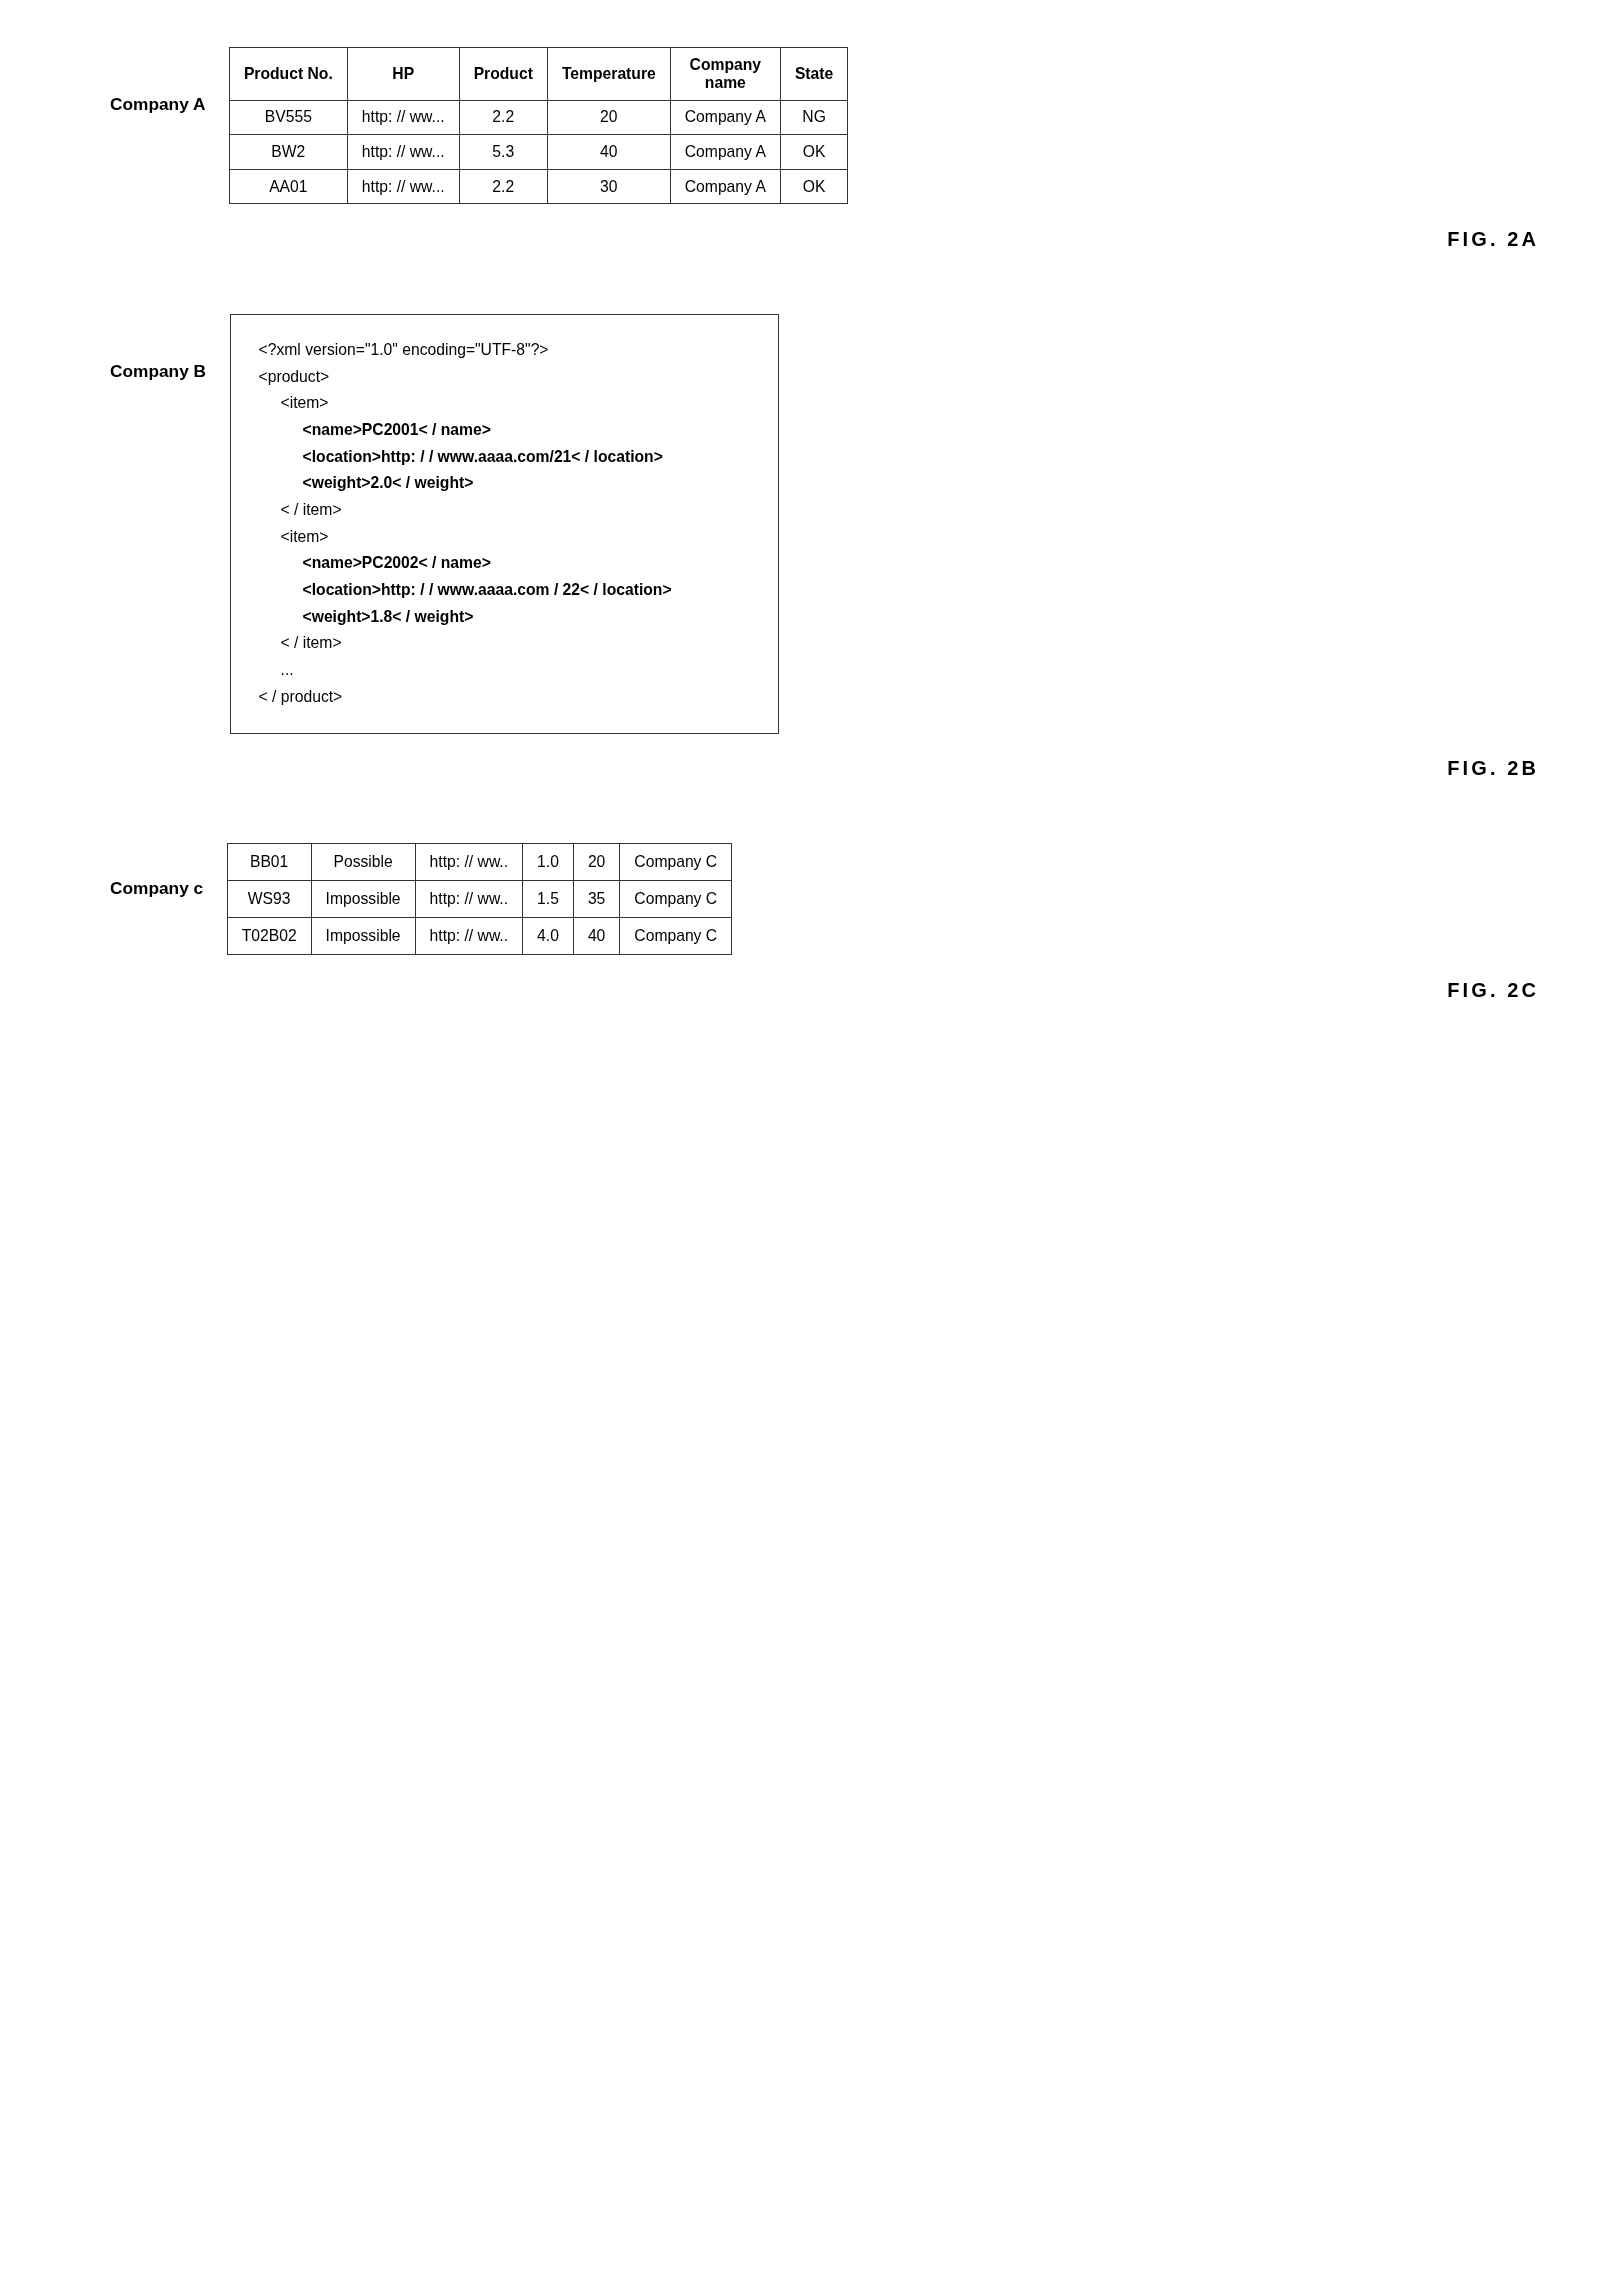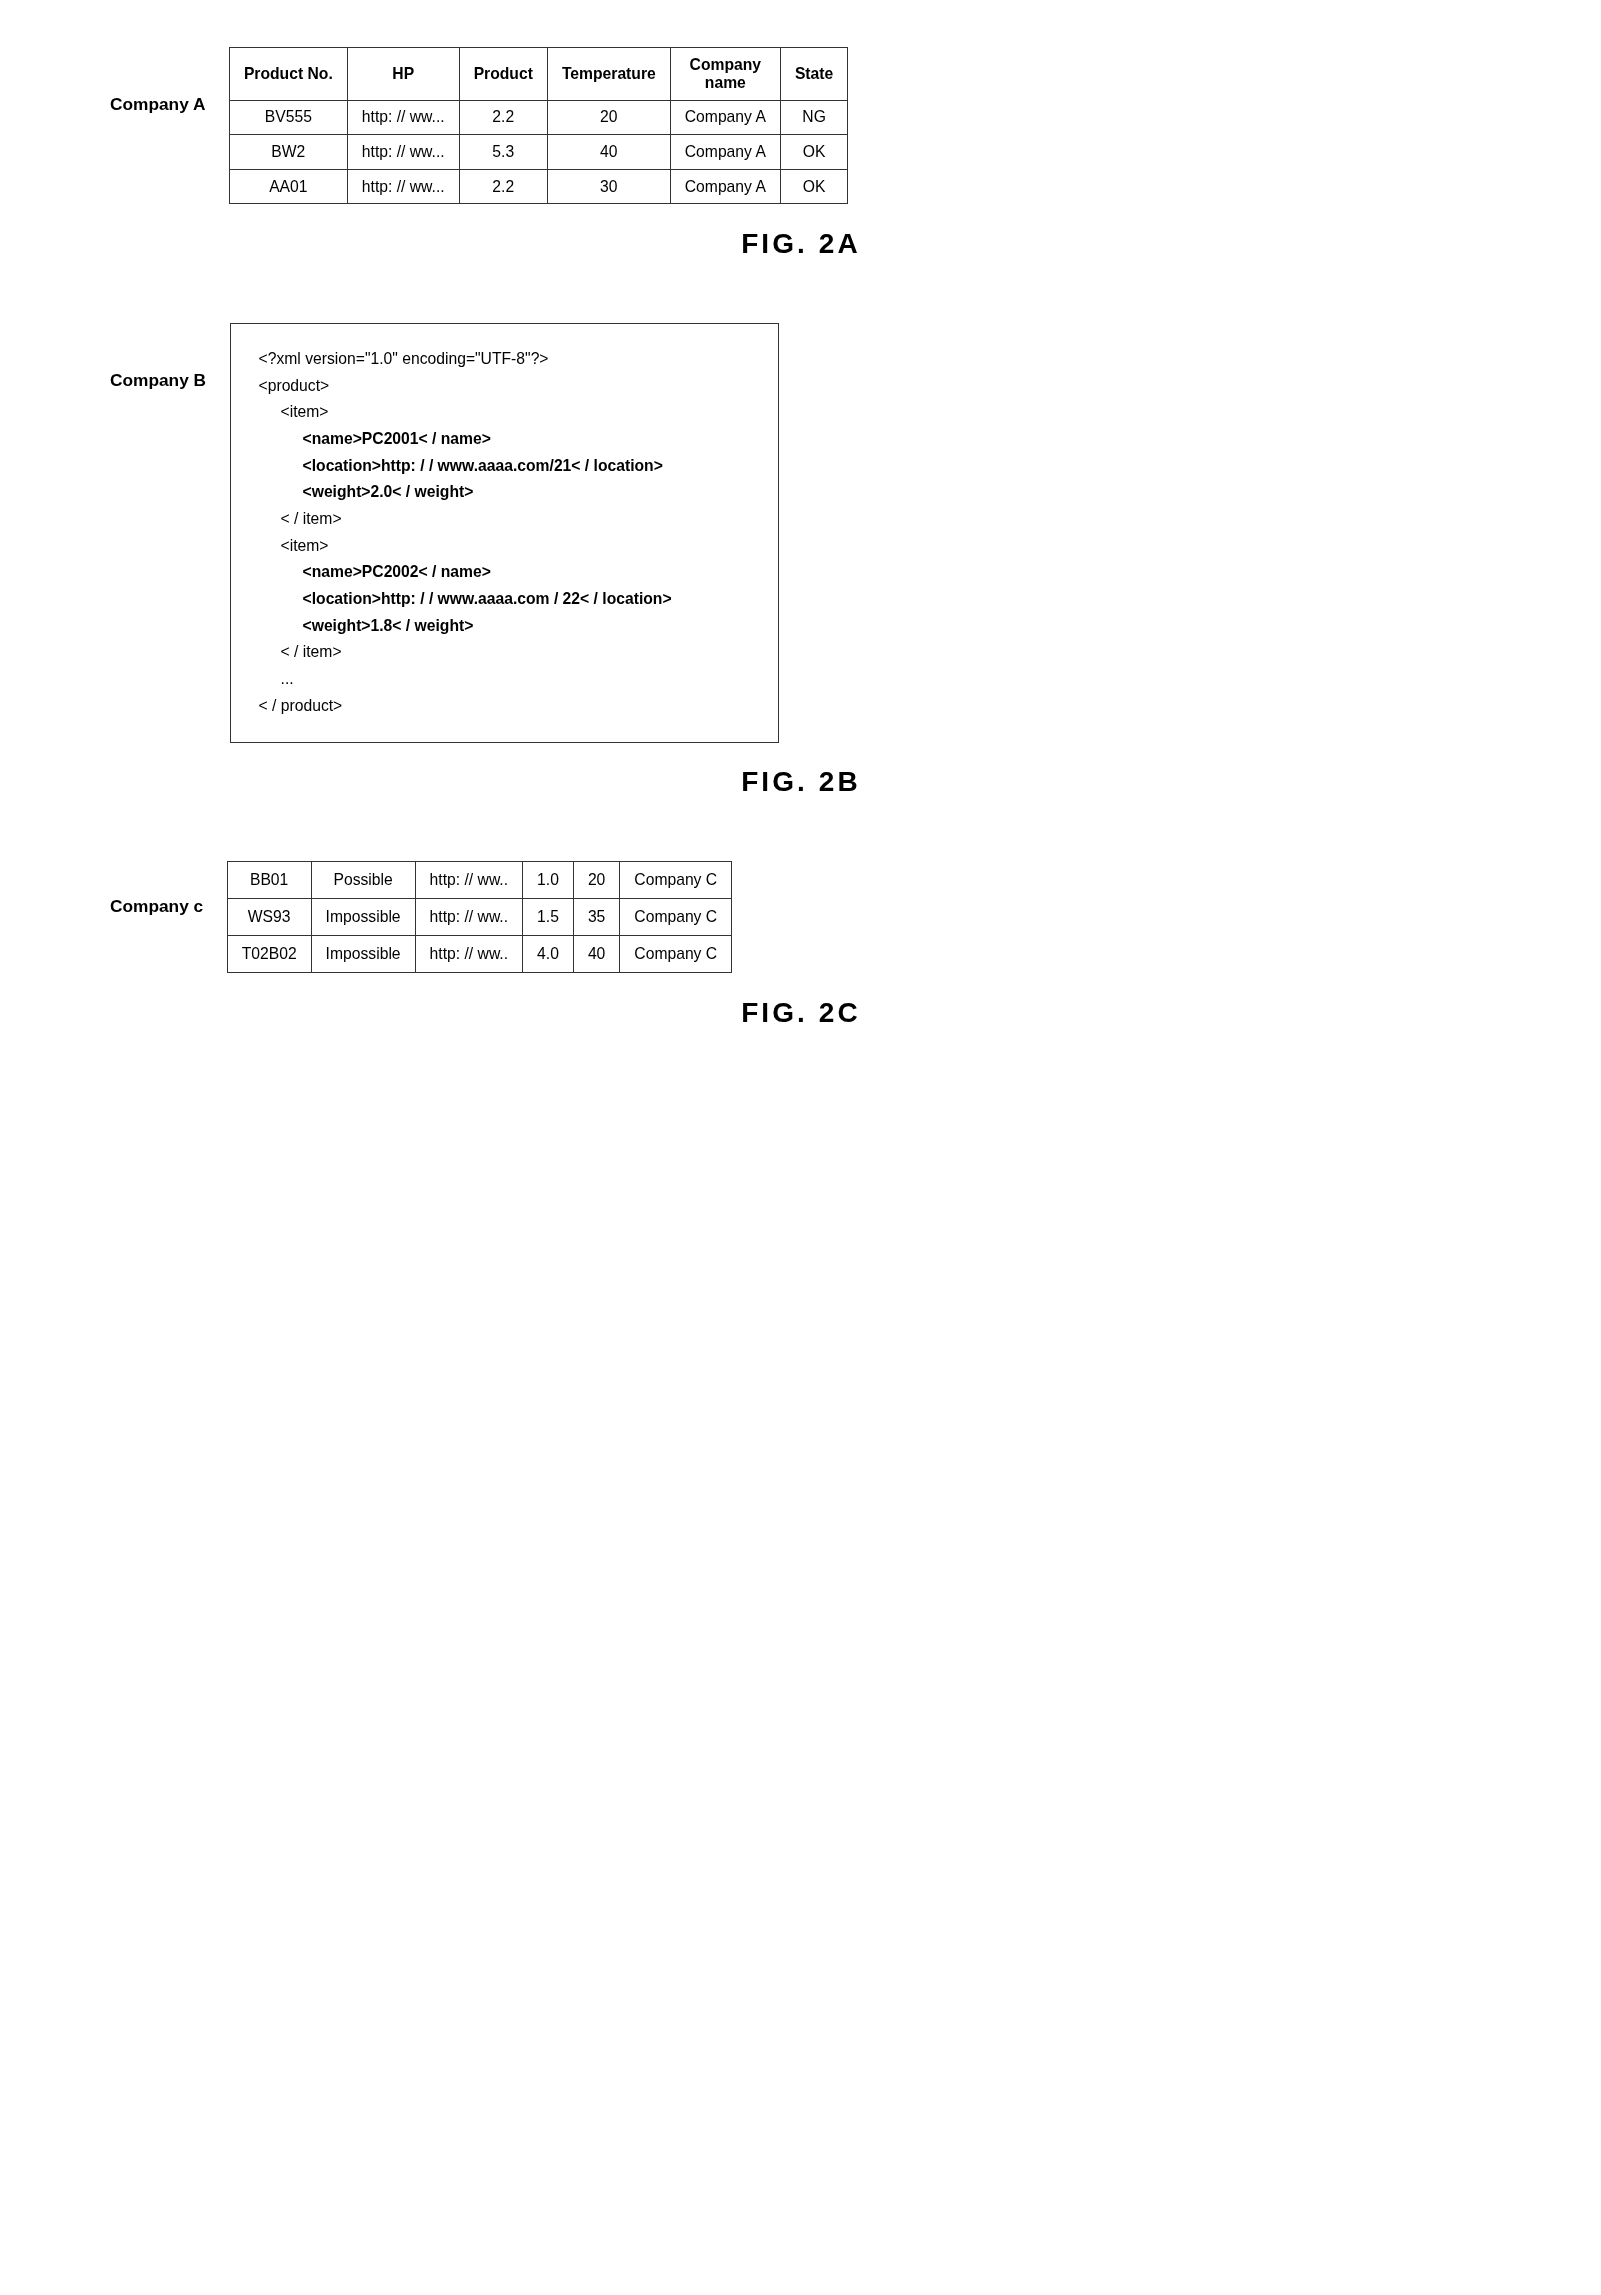--- a/index.html
+++ b/index.html
@@ -16,22 +16,22 @@
       min-height: 2295px;
       padding: 47px 63px;
     }
 
     
     .section {
       margin-bottom: 63px;
     }
 
     .figure-label {
-      text-align: center;
-      font-size: 28px;
+      text-align: right;
+      font-size: 20px;
       font-weight: bold;
       margin-top: 23.5px;
       letter-spacing: 3.1px;
     }
 
     .fig-container {
       display: flex;
       align-items: flex-start;
       margin-left: 47px;
     }

